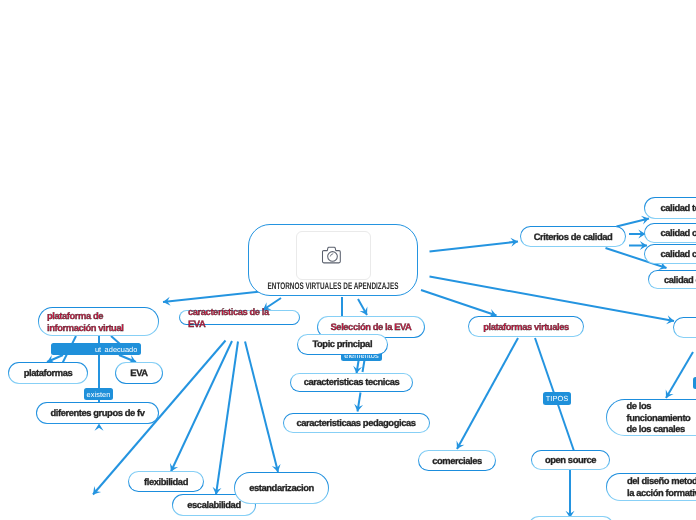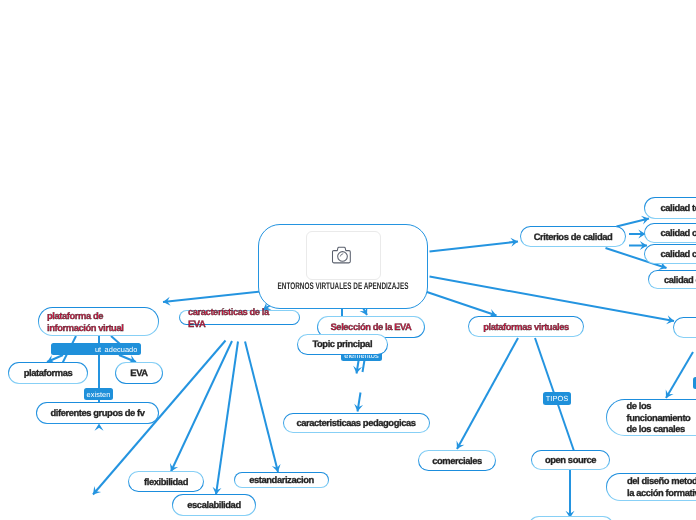--- a/index.html
+++ b/index.html
@@ -91,21 +91,21 @@
       <polygon points="666.50,268.00 661.06,261.48 662.41,266.66 658.26,270.03" fill="#2494e0"></polygon>
       <line x1="518" y1="338" x2="457" y2="449" stroke="#2494e0" stroke-width="2"></line>
       <polygon points="457.00,449.00 464.41,444.86 459.07,445.23 456.52,440.52" fill="#2494e0"></polygon>
       <line x1="535" y1="338" x2="574" y2="451" stroke="#2494e0" stroke-width="2"></line>
       <line x1="570" y1="470" x2="570" y2="518" stroke="#2494e0" stroke-width="2"></line>
       <polygon points="570.00,518.00 574.50,510.80 570.00,513.70 565.50,510.80" fill="#2494e0"></polygon>
       <line x1="693" y1="352" x2="666" y2="398" stroke="#2494e0" stroke-width="2"></line>
       <polygon points="666.00,398.00 673.53,394.07 668.18,394.29 665.76,389.51" fill="#2494e0"></polygon>
     </svg>
 
-  <div id="root" style="left:258px;top:224px;width:170px;height:85px;">
+  <div id="root" style="left:248px;top:224px;width:170px;height:72px;">
     <div class="imgbox" style="width:75px;height:49px;margin-top:5.5px;">
       <svg width="24" height="22" viewBox="0 0 24 22">
         <path d="M3.1 6.6 h3.2 l0.55 -2.5 a1.05 1.05 0 0 1 1.0 -0.85 h5.4 a1.05 1.05 0 0 1 1.0 0.85 l0.55 2.5 h3.2
                  a1.3 1.3 0 0 1 1.3 1.3 v9.7 a1.3 1.3 0 0 1 -1.3 1.3 h-15.2 a1.3 1.3 0 0 1 -1.3 -1.3 v-9.7 a1.3 1.3 0 0 1 1.3 -1.3 z" fill="none" stroke="#5b616e" stroke-width="1.05" stroke-linejoin="round"></path>
         <circle cx="11.5" cy="12.4" r="4.8" fill="none" stroke="#5b616e" stroke-width="1.05"></circle>
         <path d="M9.35 12.1 a3.0 3.0 0 0 1 2.5 -2.35" fill="none" stroke="#5b616e" stroke-width="0.85" stroke-linecap="round"></path>
       </svg>
     </div>
     <div class="rtitle">
         <span>ENTORNOS VIRTUALES DE APENDIZAJES</span>
@@ -119,39 +119,42 @@
     <div class="node red ml up" style="left: 179px; top: 310px; width: 121px; height: 15px;">
       <div class="lbl">características de la
 EVA</div>
     </div>
     <div class="node red up" style="left: 317px; top: 316px; width: 108px; height: 22px;">
       <div class="lbl">Selección de la EVA</div>
     </div>
     <div class="node up" style="left: 296.5px; top: 334px; width: 91.5px; height: 20.5px;">
       <div class="lbl">Topic principal</div>
     </div>
+    <div class="node up" style="left: 290px; top: 372.5px; width: 123px; height: 19.5px;">
+      <div class="lbl">caracteristicas tecnicas</div>
+    </div>
     <div class="node" style="left: 282.5px; top: 413px; width: 147px; height: 19.6px;">
       <div class="lbl">caracteristicaas pedagogicas</div>
     </div>
     <div class="node" style="left: 8px; top: 362px; width: 80px; height: 22px;">
       <div class="lbl">plataformas</div>
     </div>
     <div class="node up" style="left: 115px; top: 362px; width: 48px; height: 22px;">
       <div class="lbl">EVA</div>
     </div>
     <div class="node flat" style="left: 36px; top: 402px; width: 123px; height: 22px;">
       <div class="lbl">diferentes grupos de fv</div>
     </div>
     <div class="node up" style="left: 128px; top: 471px; width: 76px; height: 21px;">
       <div class="lbl">flexibilidad</div>
     </div>
     <div class="node" style="left: 172px; top: 494px; width: 84px; height: 22px;">
       <div class="lbl">escalabilidad</div>
     </div>
-    <div class="node" style="left: 234px; top: 472px; width: 95px; height: 16px;">
+    <div class="node" style="left: 234px; top: 472px; width: 95px; height: 32px;">
       <div class="lbl">estandarizacion</div>
     </div>
     <div class="node" style="left: 520px; top: 226px; width: 106px; height: 21px;">
       <div class="lbl">Criterios de calidad</div>
     </div>
     <div class="node ml" style="left: 643.5px; top: 197px; width: 75px; height: 22px;">
       <div class="lbl" style="padding-left: 16px;">calidad te</div>
     </div>
     <div class="node ml" style="left: 643.5px; top: 223px; width: 75px; height: 20px;">
       <div class="lbl" style="padding-left: 16px;">calidad or</div>

